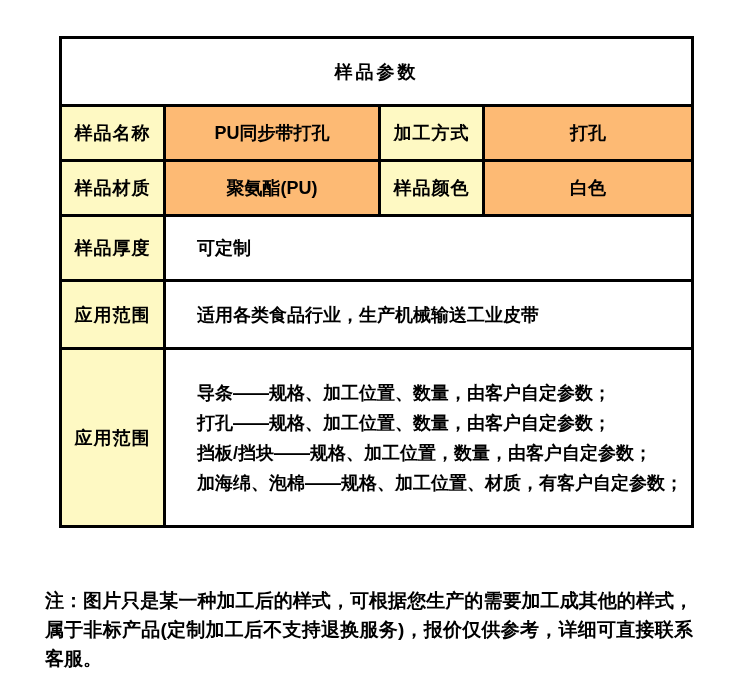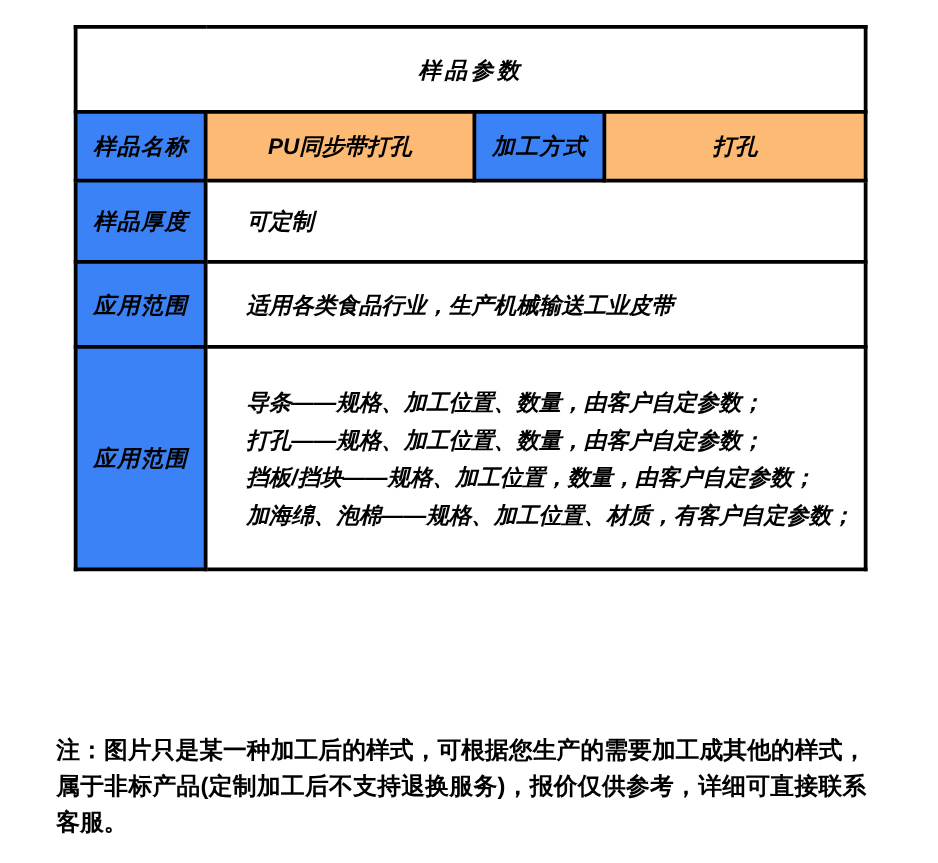--- a/index.html
+++ b/index.html
@@ -11,42 +11,41 @@
   .page {
     position: relative;
     width: 750px;
     height: 690px;
     background: #ffffff;
     overflow: hidden;
   }
   table.spec {
     position: absolute;
     left: 59px;
-    top: 20px;
+    top: 36px;
     width: 632px;
     border-collapse: collapse;
     table-layout: fixed;
-    font-style: italic;
   }
   table.spec td {
     border: 3px solid #000000;
     font-weight: bold;
     color: #000000;
     font-size: 18px;
     vertical-align: middle;
   }
   td.title-cell {
     height: 68px;
     text-align: center;
     font-size: 30px;
     letter-spacing: 3px;
     background: #ffffff;
   }
   td.label {
-    background: #3b82f6;
+    background: #fef9c3;
     text-align: center;
     letter-spacing: 1px;
   }
   td.val-center { text-align: center; background: #fdba74; }
   td.val-left   { text-align: left; padding-left: 31px; background: #ffffff; }
   tr.r-small  td { height: 55px; }
   tr.r-mid    td { height: 65px; }
   tr.r-mid2   td { height: 68px; }
   tr.r-big    td { height: 178px; }
   tr.r-last   td { height: 60px; }
@@ -83,20 +82,26 @@
         <td class="title-cell" colspan="4">样品参数</td>
       </tr>
 
       <tr class="r-small">
         <td class="label">样品名称</td>
         <td class="val-center">PU同步带打孔</td>
         <td class="label">加工方式</td>
         <td class="val-center">打孔</td>
       </tr>
 
+      <tr class="r-small">
+        <td class="label">样品材质</td>
+        <td class="val-center">聚氨酯(PU)</td>
+        <td class="label">样品颜色</td>
+        <td class="val-center">白色</td>
+      </tr>
 
       <tr class="r-mid">
         <td class="label">样品厚度</td>
         <td class="val-left" colspan="3">可定制</td>
       </tr>
 
       <tr class="r-mid2">
         <td class="label">应用范围</td>
         <td class="val-left" colspan="3">适用各类食品行业，生产机械输送工业皮带</td>
       </tr>

